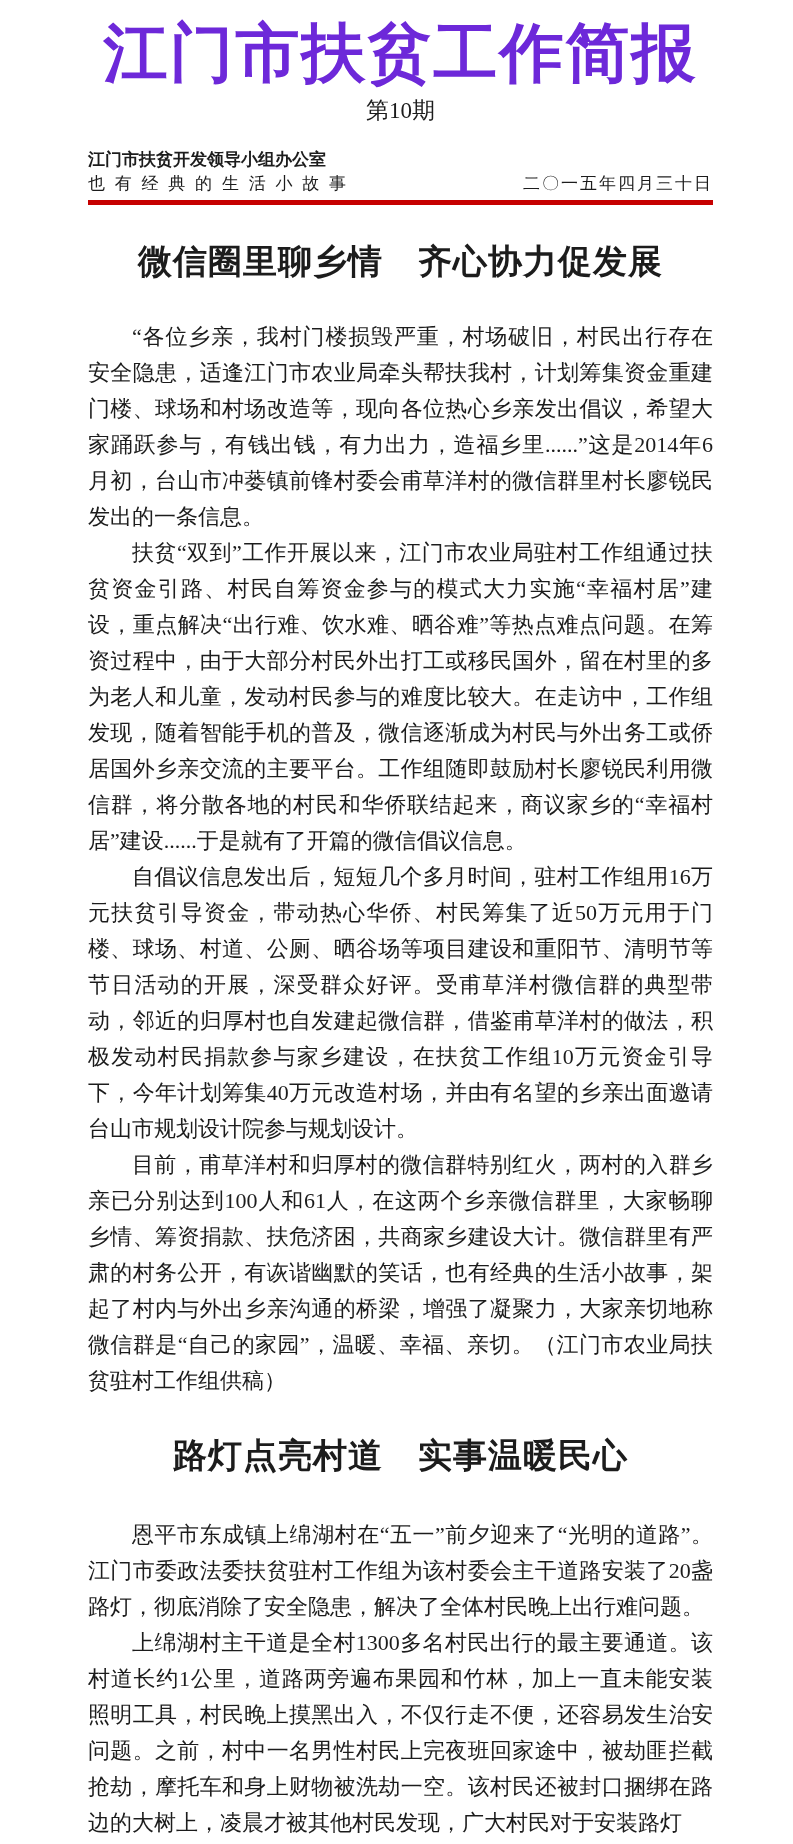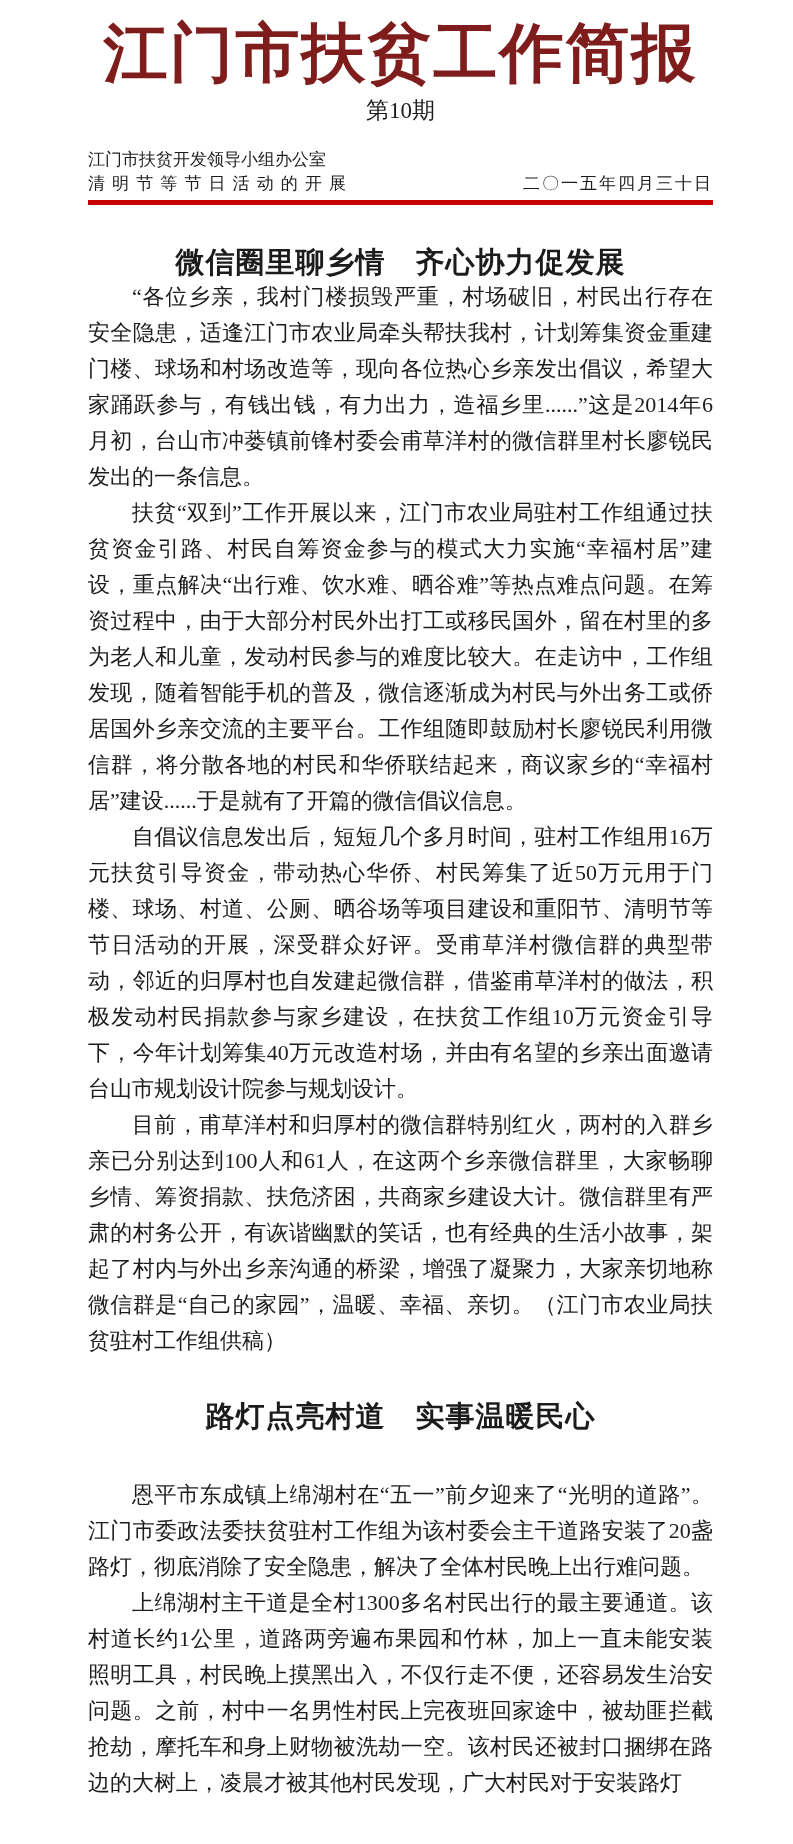--- a/index.html
+++ b/index.html
@@ -17,37 +17,37 @@
 
   
   .masthead-title {
     margin: 0;
     padding-top: 20px;
     text-align: center;
     font-size: 64px;
     line-height: 1.06;
     font-weight: bold;
     letter-spacing: 2px;
-    color: #7f1d1d;
+    color: #6d28d9;
     white-space: nowrap;
   }
   .issue-block {
     margin-top: 12px;
     text-align: center;
     font-size: 23px;
     line-height: 22px;
   }
   .pub-row {
     display: flex;
     justify-content: space-between;
     align-items: flex-end;
     margin-top: 26px;
     font-size: 17px;
   }
-  .pub-line1 { line-height: 24px; }
+  .pub-line1 { line-height: 24px; font-weight: bold; }
   .pub-line2 {
     line-height: 24px;
     width: 258px;
     text-align: justify;
     text-align-last: justify;
   }
   .pub-date {
     line-height: 24px;
     letter-spacing: 2px;
     margin-top: 8px;
@@ -55,34 +55,34 @@
   .red-rule {
     height: 5px;
     background: #c60000;
     margin-top: 4px;
   }
 
   
   .article-title {
     margin: 40px 0 0 0;
     text-align: center;
-    font-size: 29px;
+    font-size: 34px;
     line-height: 34px;
     font-weight: bold;
     letter-spacing: 1px;
   }
   .article-title.second { }
   .article-subtitle {
     margin: 8px 0 0 0;
     text-align: center;
     font-size: 21px;
     line-height: 28px;
     font-weight: normal;
   }
-  .article-body { }
+  .article-body { margin-top: 40px; }
   .article-body.second { margin-top: 44px; }
   .body-para {
     margin: 0;
     font-size: 22px;
     line-height: 36px;
     text-align: justify;
     text-indent: 2em;
   }
 </style>
 </head>
@@ -93,21 +93,21 @@
   <header>
     <h1 class="masthead-title">江门市扶贫工作简报</h1>
 
     <div class="issue-block">
       <div>第10期</div>
     </div>
 
     <div class="pub-row">
       <div>
         <div class="pub-line1">江门市扶贫开发领导小组办公室</div>
-        <div class="pub-line2">清明节等节日活动的开展</div>
+        <div class="pub-line2">也有经典的生活小故事</div>
       </div>
       <div class="pub-date">二〇一五年四月三十日</div>
     </div>
 
     <div class="red-rule"></div>
   </header>
 
   <article>
     <h2 class="article-title">微信圈里聊乡情　齐心协力促发展</h2>
     <div class="article-body">

